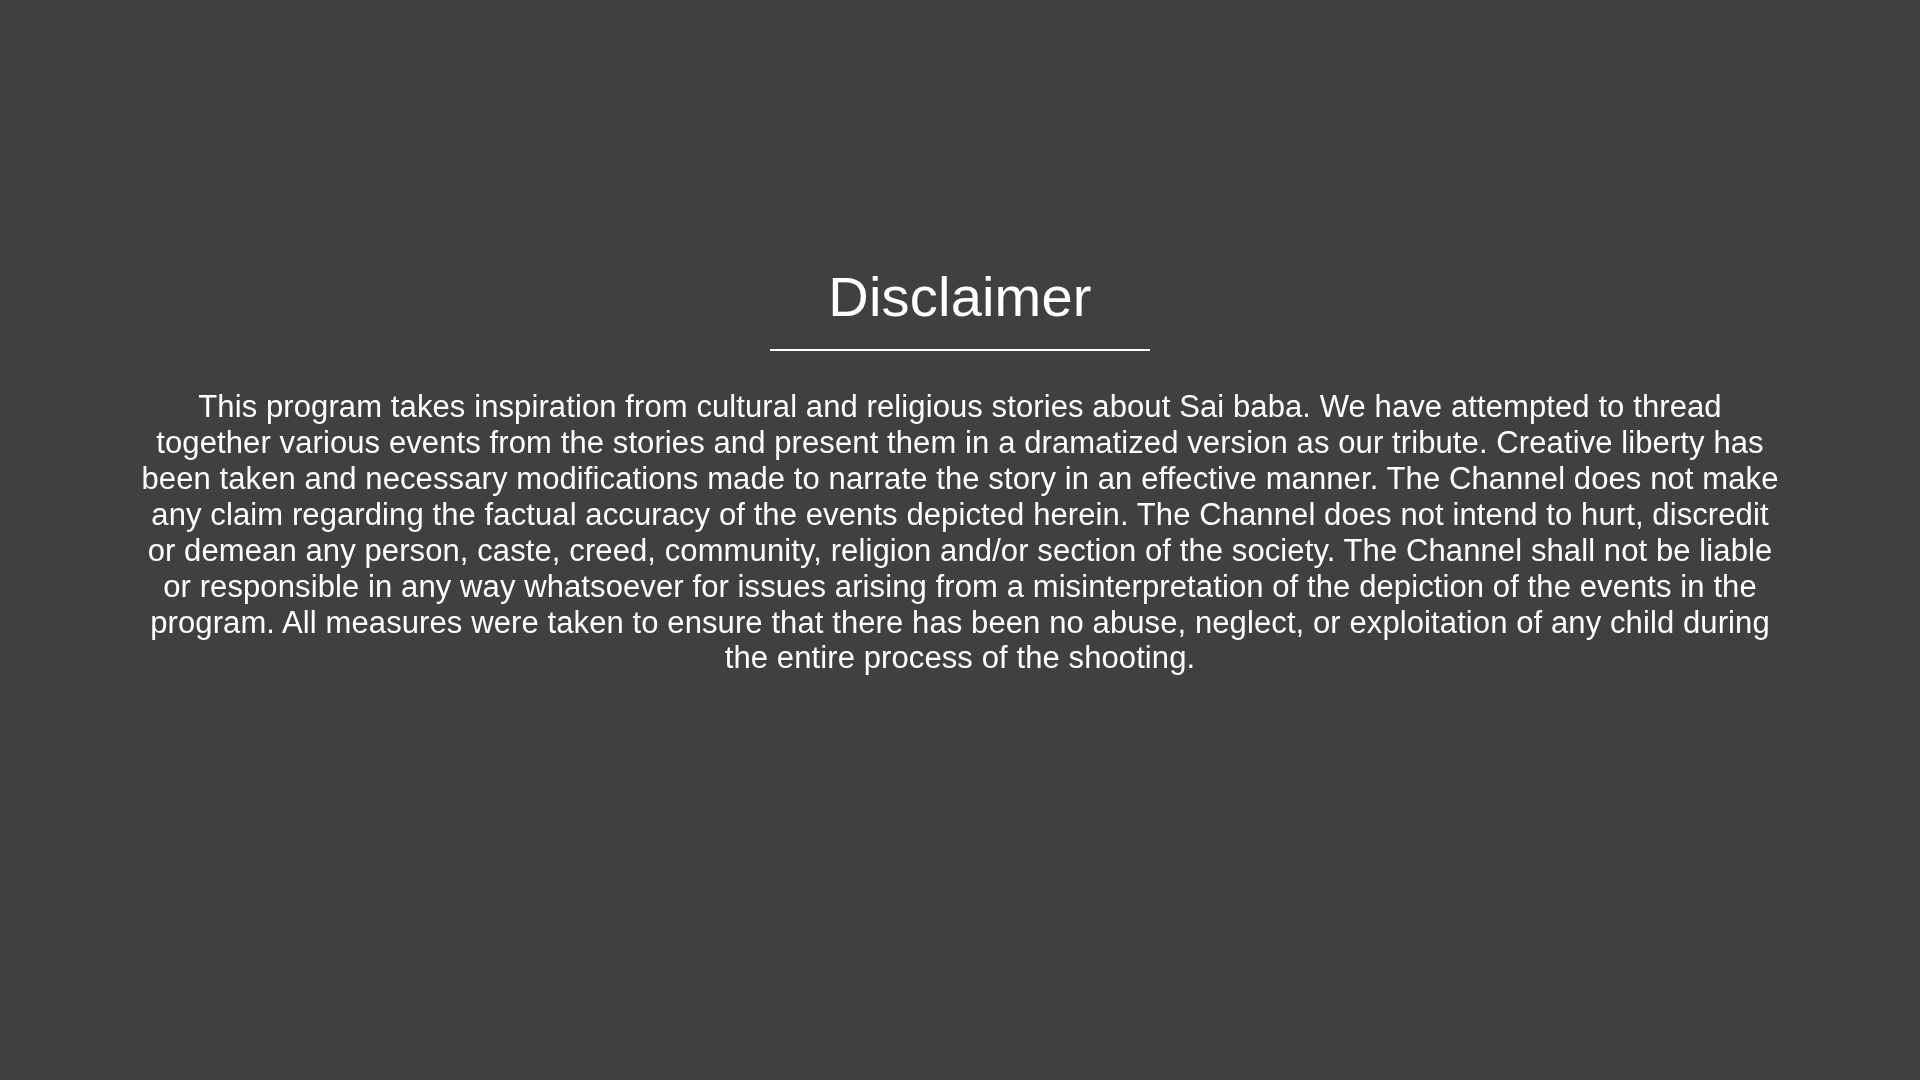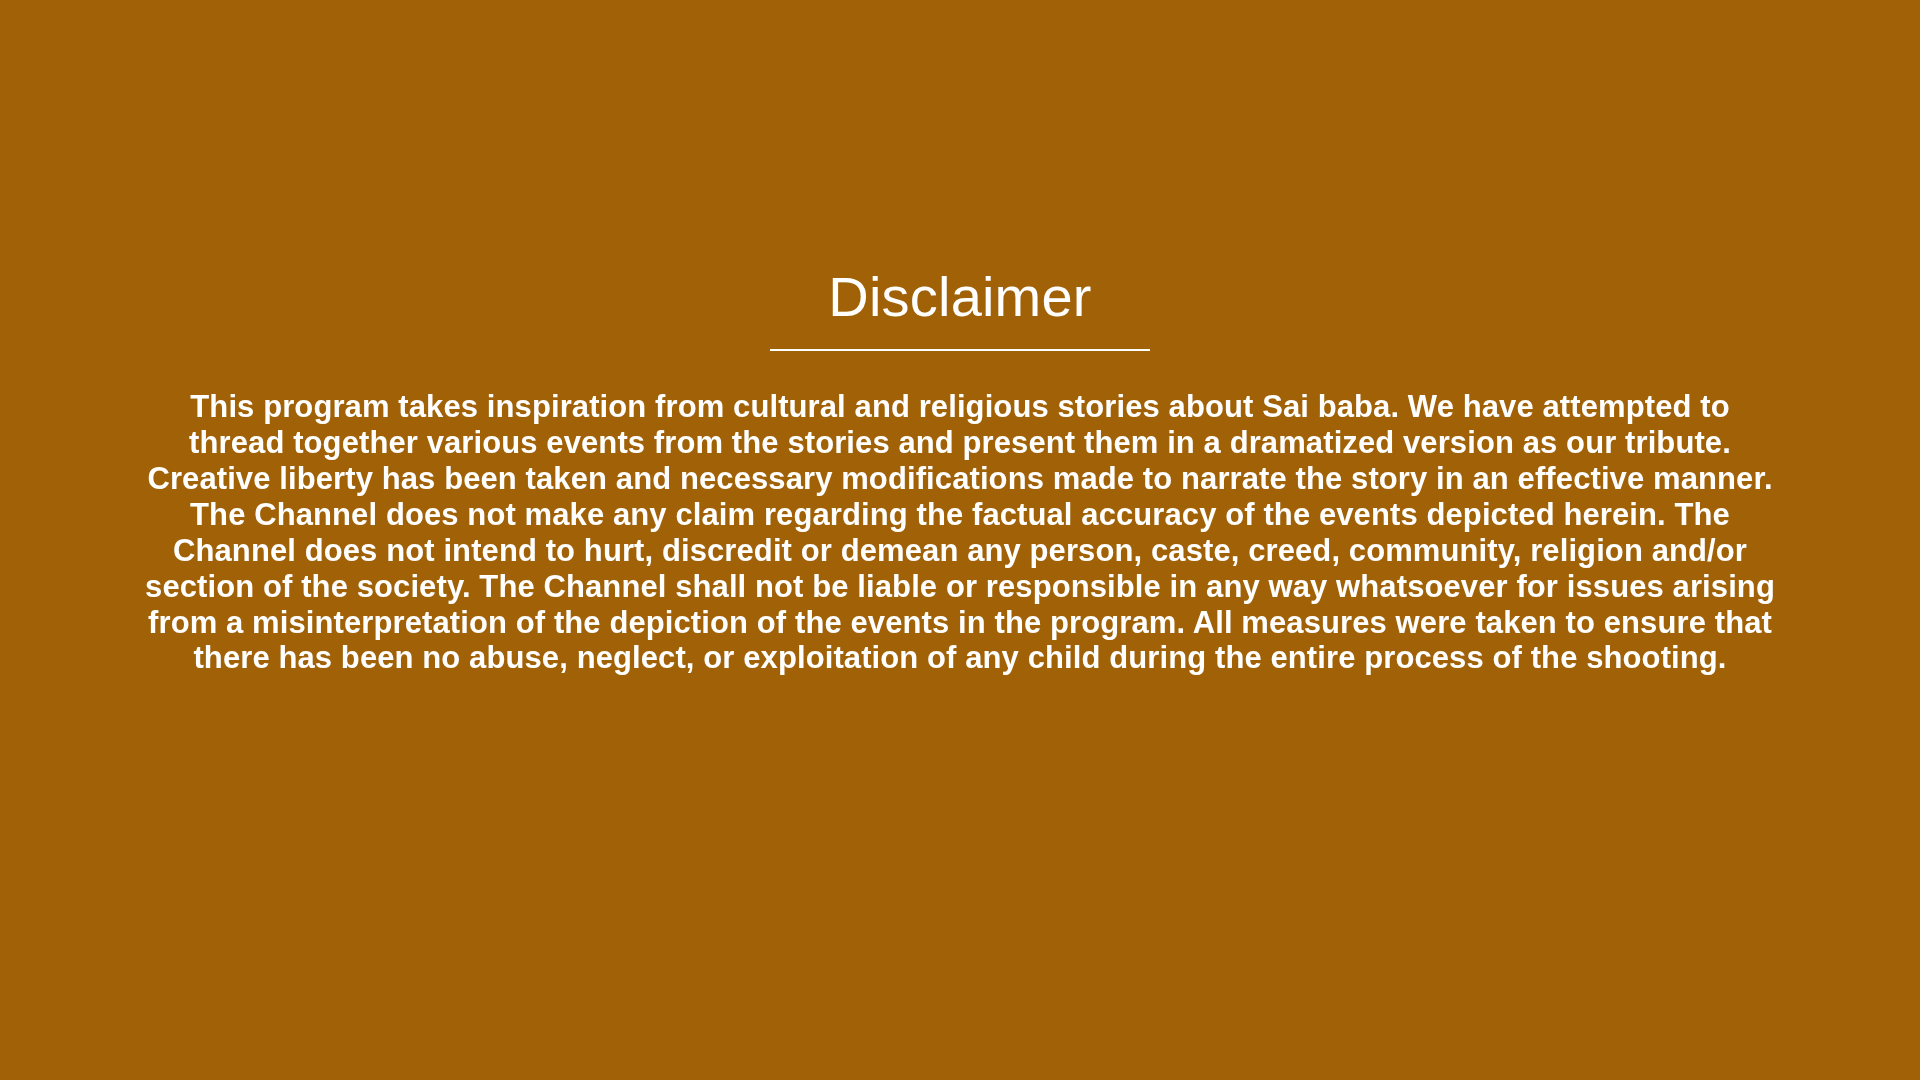--- a/index.html
+++ b/index.html
@@ -11,21 +11,21 @@
     width: 1920px;
     height: 1080px;
     overflow: hidden;
     font-family: "Liberation Sans", sans-serif;
     color: #ffffff;
     position: relative;
   }
   .slide {
     position: absolute;
     inset: 0;
-    background: #a16207;
+    background: #404040;
   }
   .content {
     position: absolute;
     left: 0;
     right: 0;
     top: 268px;
     display: flex;
     flex-direction: column;
     align-items: center;
   }
@@ -41,21 +41,21 @@
   .rule {
     width: 380px;
     height: 2px;
     background: #ffffff;
     margin-top: 22px;
   }
   .body-text {
     width: 1640px;
     margin-top: 38px;
     font-size: 31px;
-    font-weight: 700;
+    font-weight: 400;
     line-height: 1.16;
     text-align: center;
     color: #ffffff;
     letter-spacing: 0.1px;
   }
 </style>
 </head>
 <body>
 
 <div class="slide">

